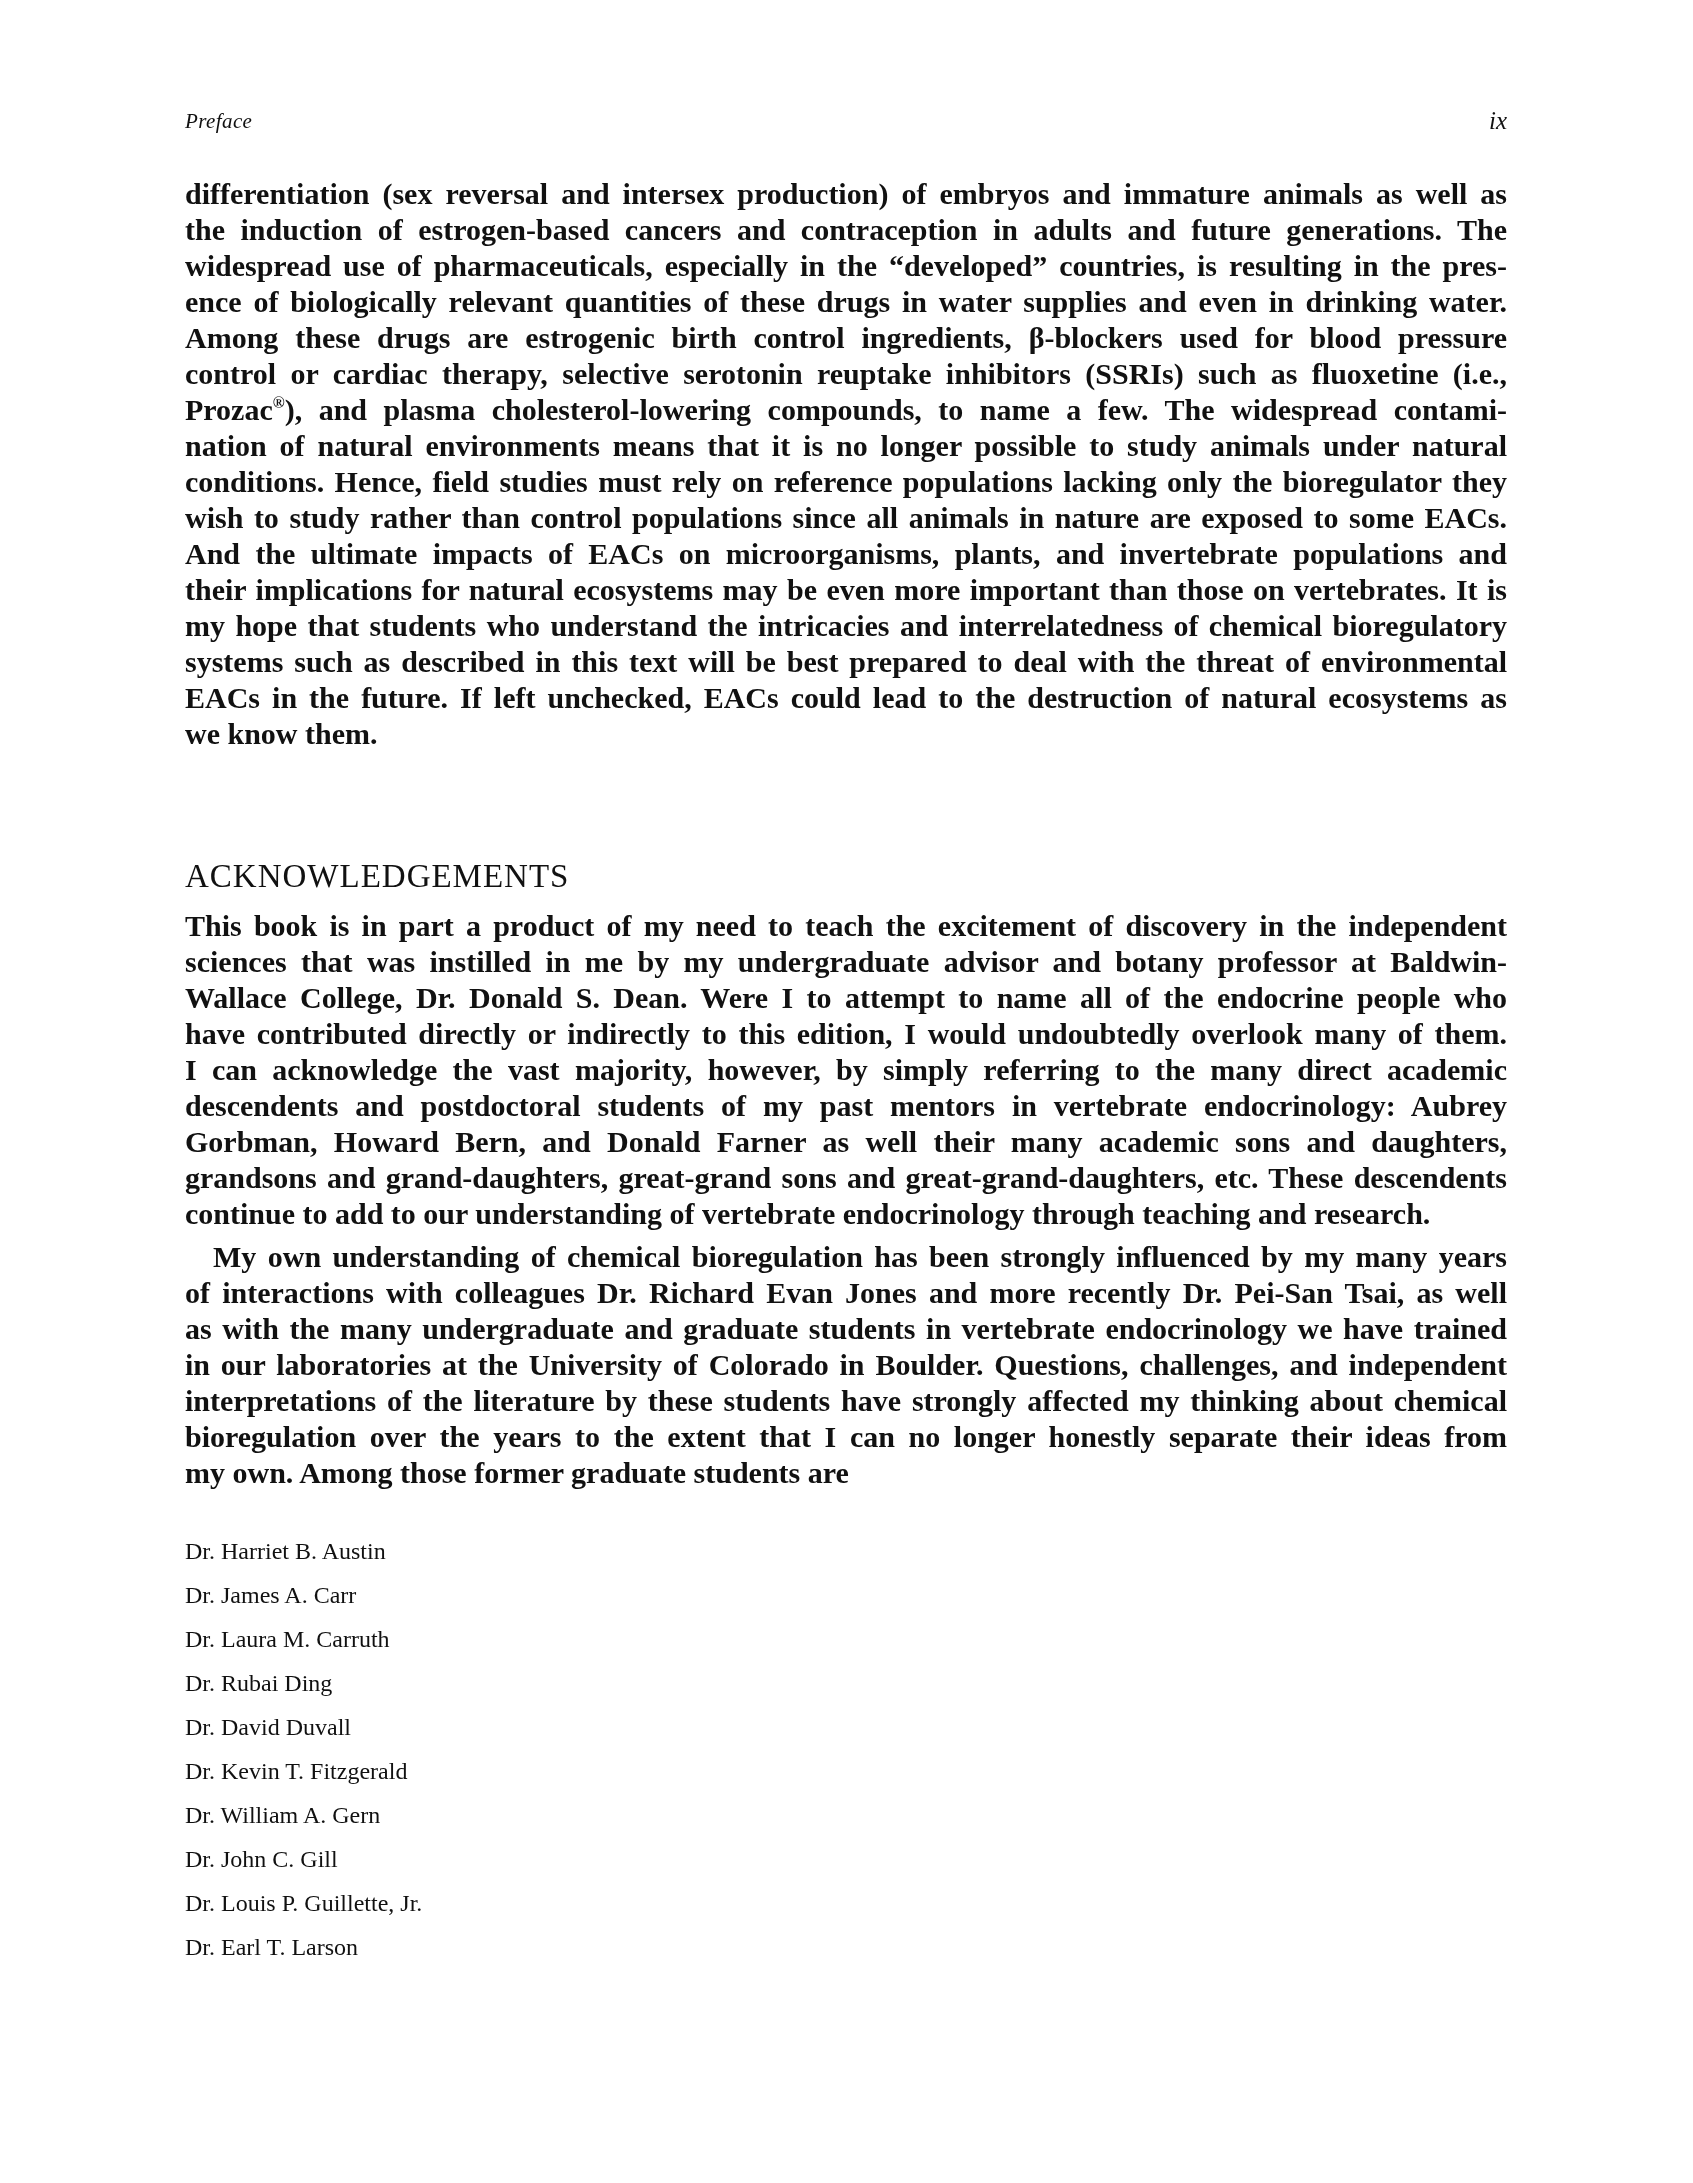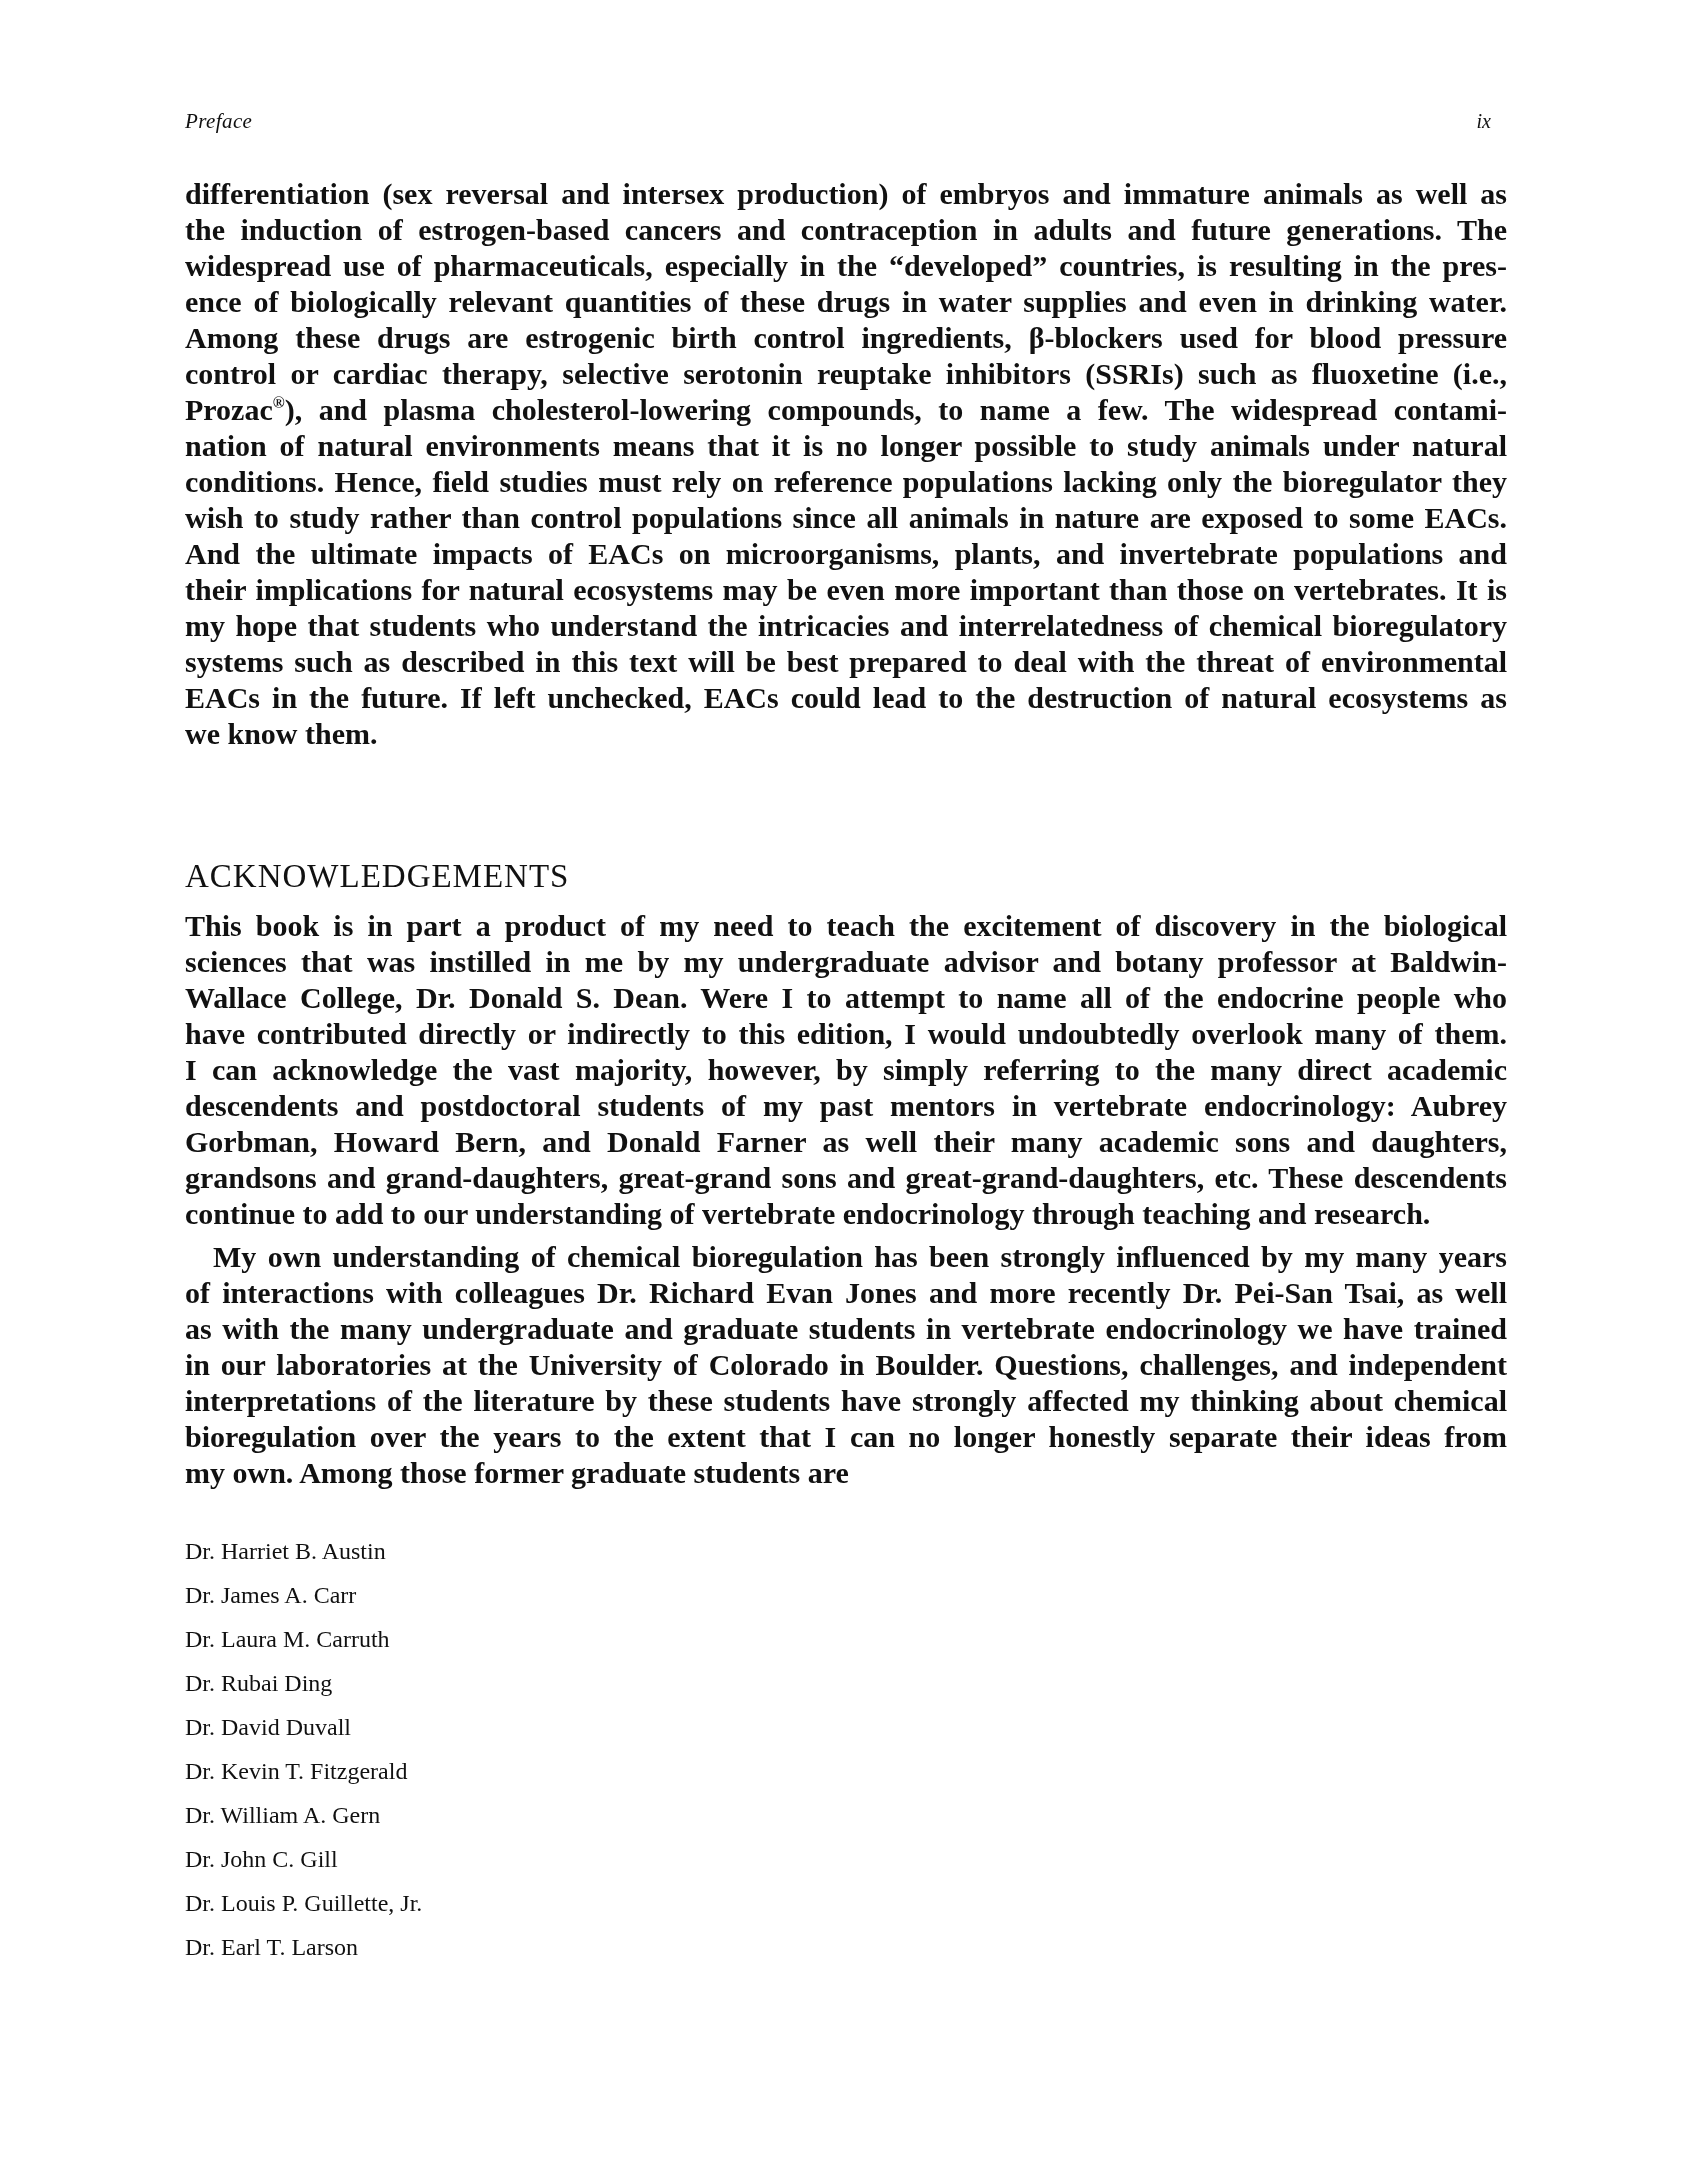--- a/index.html
+++ b/index.html
@@ -32,23 +32,23 @@
     font-style: italic;
   }
   .running-head .title {
     position: absolute;
     left: 0;
     top: 0;
     letter-spacing: 0.4px;
   }
   .running-head .folio {
     position: absolute;
-    right: 16px;
+    right: 0;
     top: 0;
-    font-size: 20px;
+    font-size: 25px;
   }
   .block {
     position: absolute;
     left: 0;
     width: 1322px;
   }
   .line {
     display: block;
     font-size: 30px;
     line-height: 36px;
@@ -120,21 +120,21 @@
     <span class="line">their implications for natural ecosystems may be even more important than those on vertebrates. It is</span>
     <span class="line">my hope that students who understand the intricacies and interrelatedness of chemical bioregulatory</span>
     <span class="line">systems such as described in this text will be best prepared to deal with the threat of environmental</span>
     <span class="line">EACs in the future. If left unchecked, EACs could lead to the destruction of natural ecosystems as</span>
     <span class="line last">we know them.</span>
   </div>
 
   <h2 class="heading">ACKNOWLEDGEMENTS</h2>
 
   <div class="block p2">
-    <span class="line">This book is in part a product of my need to teach the excitement of discovery in the biological</span>
+    <span class="line">This book is in part a product of my need to teach the excitement of discovery in the independent</span>
     <span class="line">sciences that was instilled in me by my undergraduate advisor and botany professor at Baldwin-</span>
     <span class="line">Wallace College, Dr. Donald S. Dean. Were I to attempt to name all of the endocrine people who</span>
     <span class="line">have contributed directly or indirectly to this edition, I would undoubtedly overlook many of them.</span>
     <span class="line">I can acknowledge the vast majority, however, by simply referring to the many direct academic</span>
     <span class="line">descendents and postdoctoral students of my past mentors in vertebrate endocrinology: Aubrey</span>
     <span class="line">Gorbman, Howard Bern, and Donald Farner as well their many academic sons and daughters,</span>
     <span class="line">grandsons and grand-daughters, great-grand sons and great-grand-daughters, etc. These descendents</span>
     <span class="line last">continue to add to our understanding of vertebrate endocrinology through teaching and research.</span>
   </div>
 

